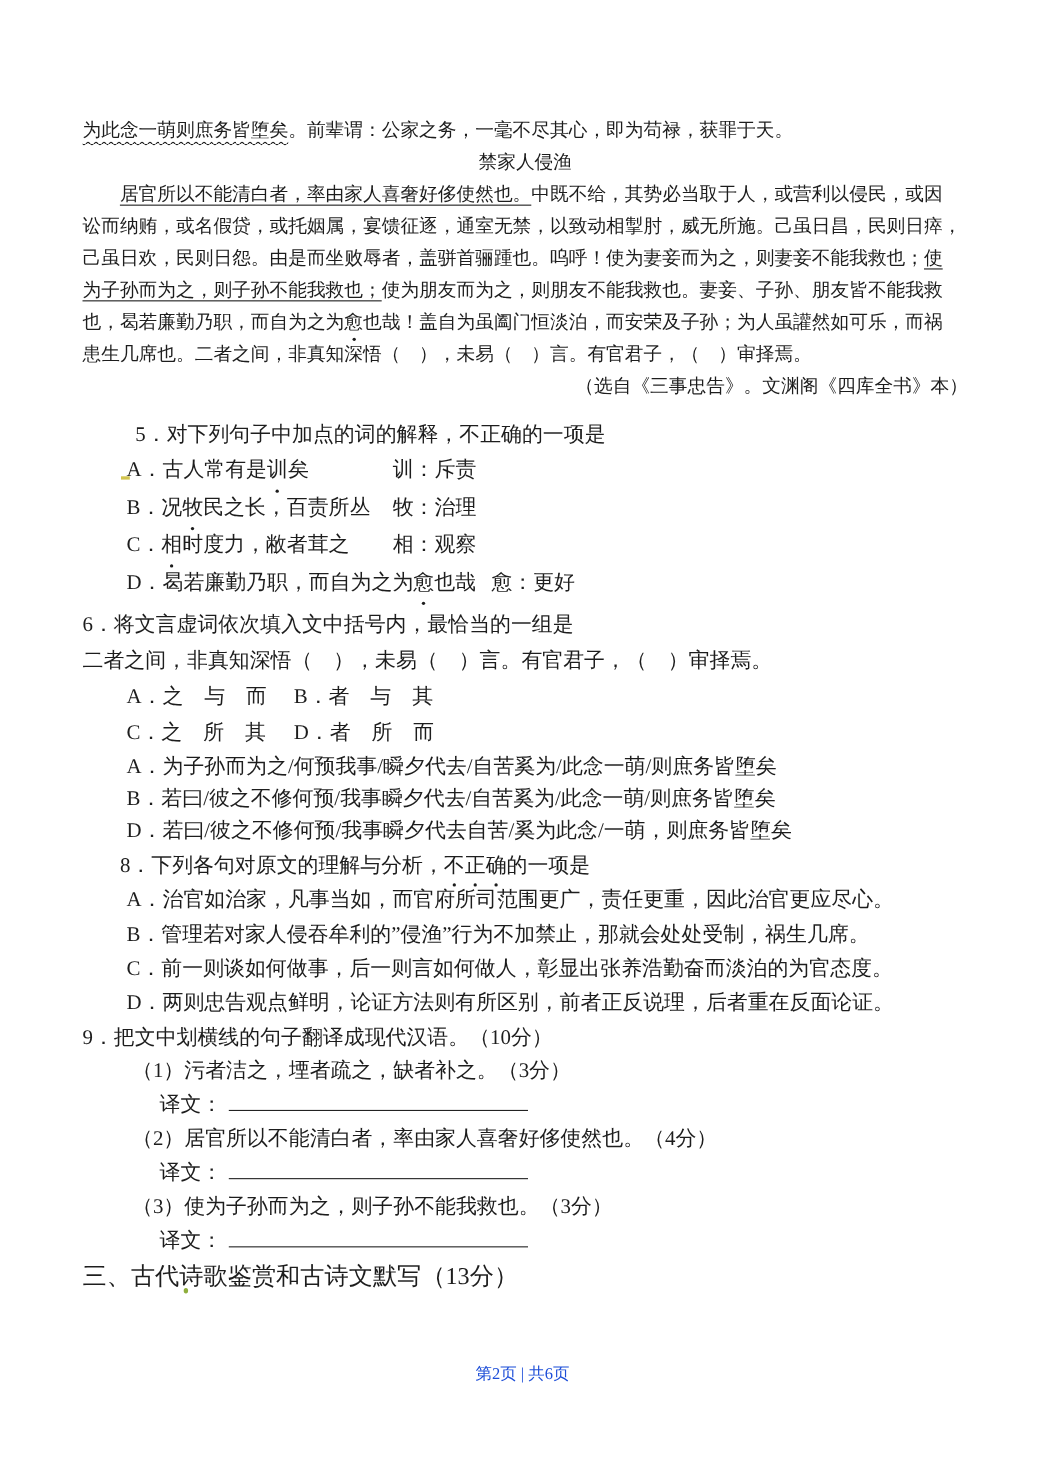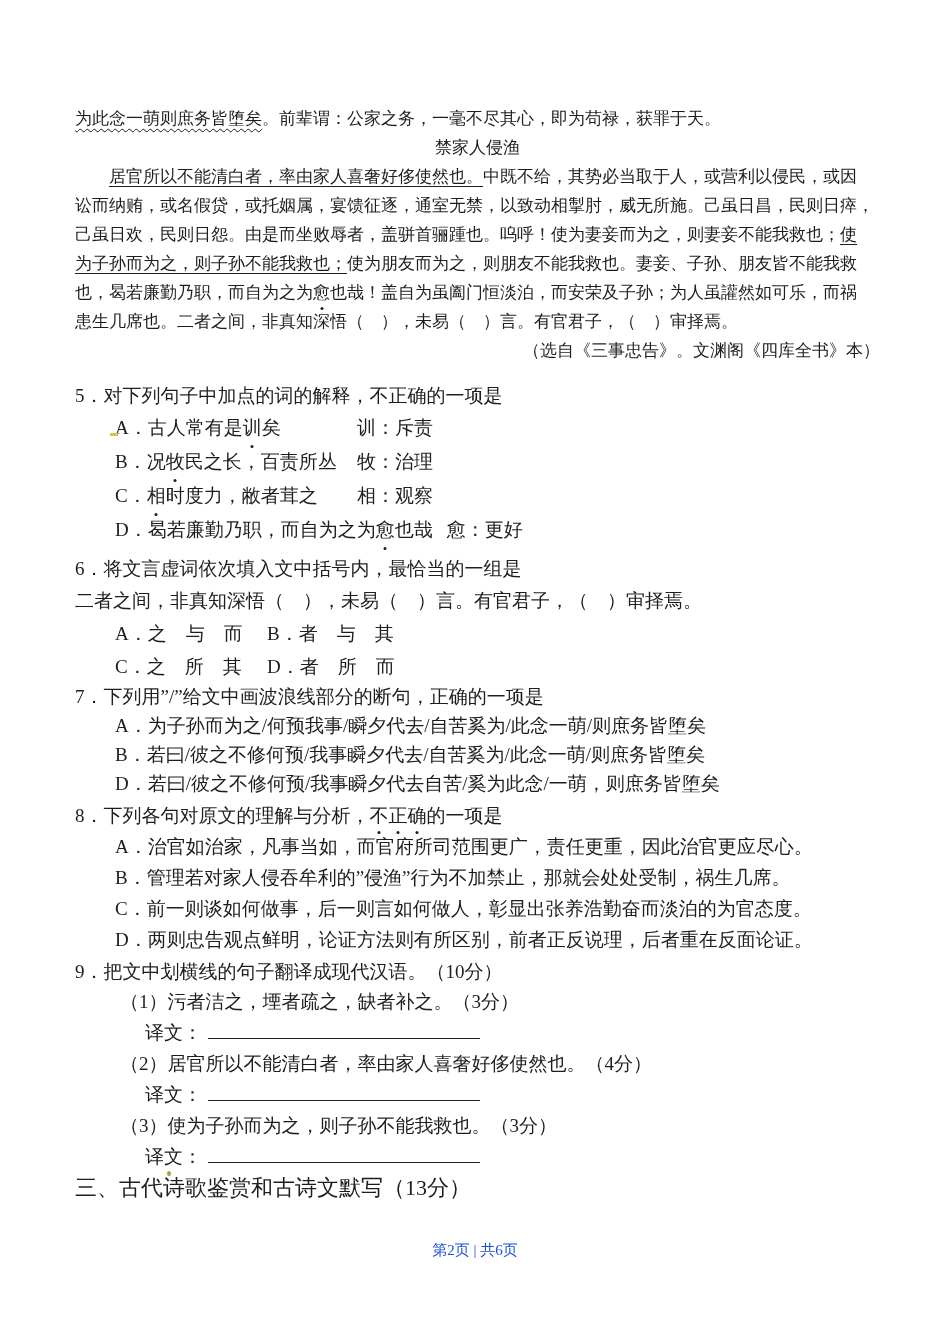--- a/index.html
+++ b/index.html
@@ -24,36 +24,36 @@
   .em::after {
     content:""; position:absolute; left:50%; transform:translateX(-50%);
     bottom:-3px; width:3px; height:3px; border-radius:50%; background:#1d1d1d;
   }
 
   
   .q { font-size:19px; }
   .stem { line-height:30px; white-space:nowrap; }
 
   #q5 { margin-top:16px; }
-  #q5 .stem { line-height:30px; }
+  #q5 .stem { line-height:30px;margin-left:48px; }
   .q5-opt { line-height:34px; padding-left:40px; white-space:nowrap; }
   .q5-text { display:inline-block; min-width:228px; }
   .q5-exp  { margin-left:14px; }
 
   #q6 { margin-top:6px; }
   #q6 .stem { line-height:31px; }
   .q6-context { line-height:33px; white-space:nowrap; }
   .q6-row { line-height:33px; padding-left:40px; white-space:nowrap; }
   .q6-opt { display:inline-block; min-width:152px; }
 
   #q7 .stem { line-height:28px; }
   .q7-opt { line-height:29px; padding-left:40px; white-space:nowrap; }
 
   #q8 { margin-top:2px; }
-  #q8 .stem { line-height:31px; }
+  #q8 .stem { line-height:31px;margin-left:34px; }
   .q8-opt { line-height:31px; padding-left:40px; white-space:nowrap; }
 
   #q9 { margin-top:2px; }
   #q9 .stem { line-height:30px; }
   .q9-prompt { line-height:30px; padding-left:45px; white-space:nowrap; }
   .q9-blank  { line-height:32px; padding-left:70px; white-space:nowrap; }
   .blank-line {
     display:inline-block; width:272px; height:18px; margin-left:6px;
     border-bottom:1px solid #222222; vertical-align:baseline;
   }
@@ -96,21 +96,20 @@
     </div>
 
     <div class="q" id="q6">
       <div class="stem">6．将文言虚词依次填入文中括号内，最恰当的一组是</div>
       <div class="q6-context">二者之间，非真知深悟（　），未易（　）言。有官君子，（　）审择焉。</div>
       <div class="q6-row"><span class="q6-opt">A．之　与　而</span><span class="q6-opt">B．者　与　其</span></div>
       <div class="q6-row"><span class="q6-opt">C．之　所　其</span><span class="q6-opt">D．者　所　而</span></div>
     </div>
 
     <div class="q" id="q7">
-      <div class="stem">7．下列用”/”给文中画波浪线部分的断句，正确的一项是</div>
       <div class="q7-opt">A．为子孙而为之/何预我事/瞬夕代去/自苦奚为/此念一萌/则庶务皆堕矣</div>
       <div class="q7-opt">B．若曰/彼之不修何预/我事瞬夕代去/自苦奚为/此念一萌/则庶务皆堕矣</div>
       <div class="q7-opt">D．若曰/彼之不修何预/我事瞬夕代去自苦/奚为此念/一萌，则庶务皆堕矣</div>
     </div>
 
     <div class="q" id="q8">
       <div class="stem"><span>8．下列各句对原文的理解与分析，</span><span class="em">不</span><span class="em">正</span><span class="em">确</span><span>的一项是</span></div>
       <div class="q8-opt">A．治官如治家，凡事当如，而官府所司范围更广，责任更重，因此治官更应尽心。</div>
       <div class="q8-opt">B．管理若对家人侵吞牟利的”侵渔”行为不加禁止，那就会处处受制，祸生几席。</div>
       <div class="q8-opt">C．前一则谈如何做事，后一则言如何做人，彰显出张养浩勤奋而淡泊的为官态度。</div>

